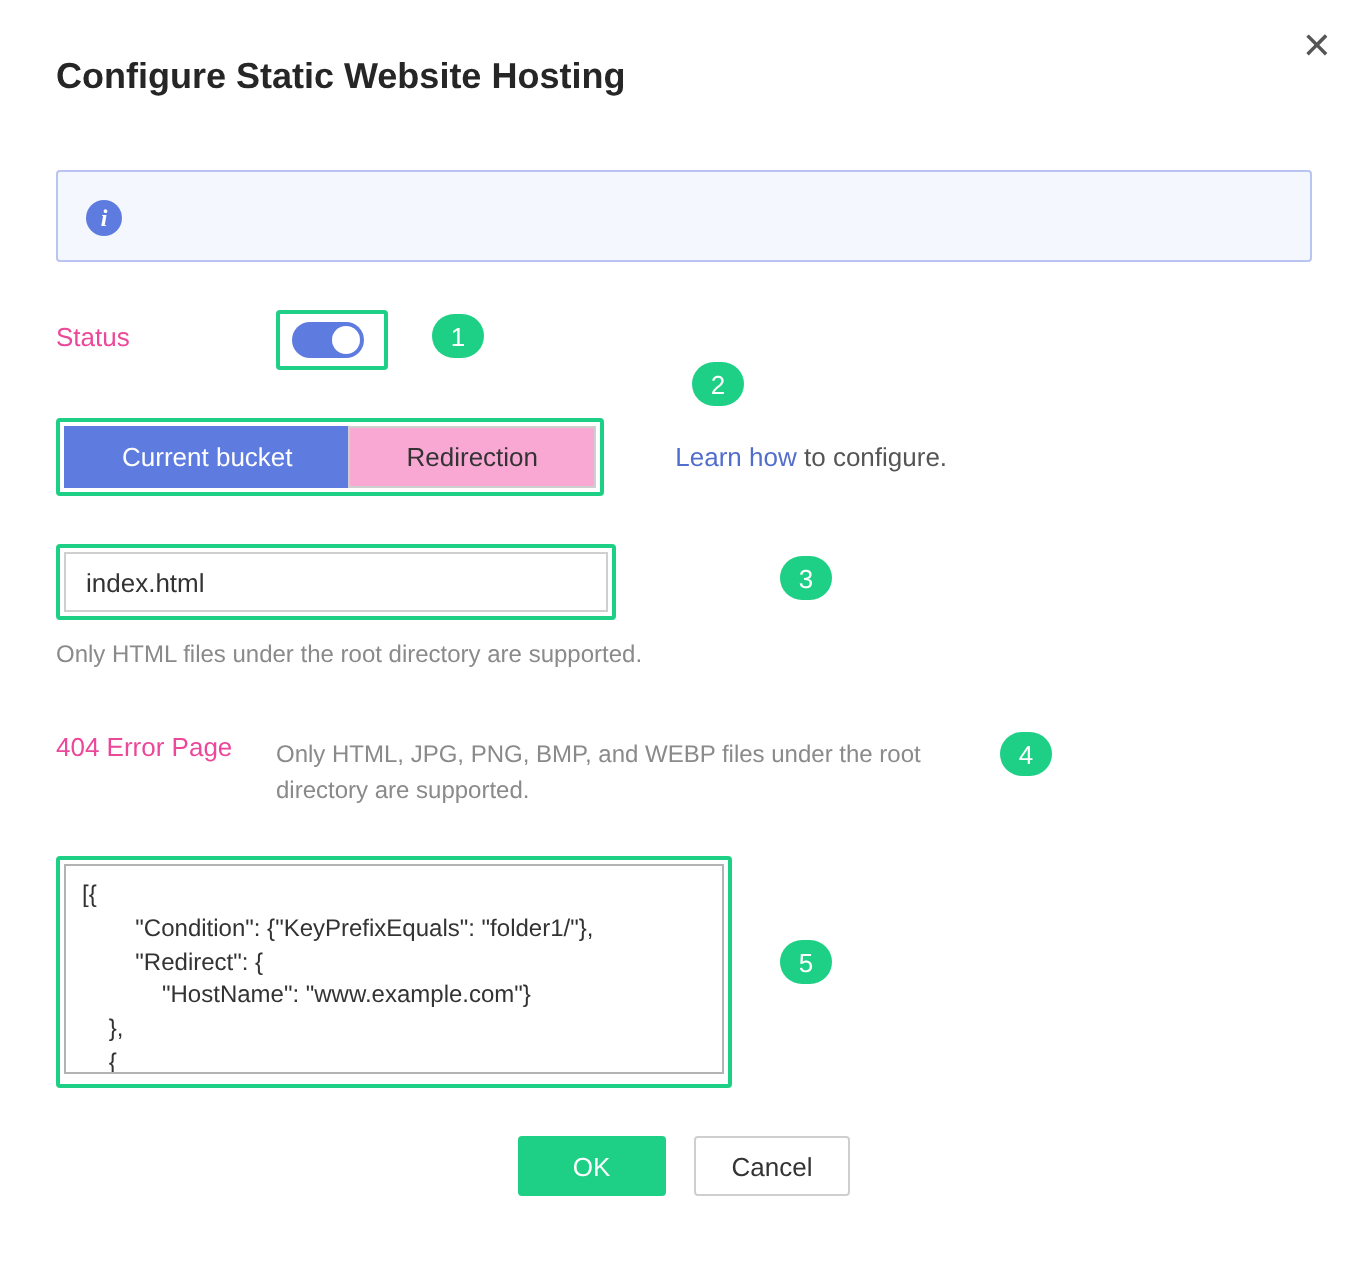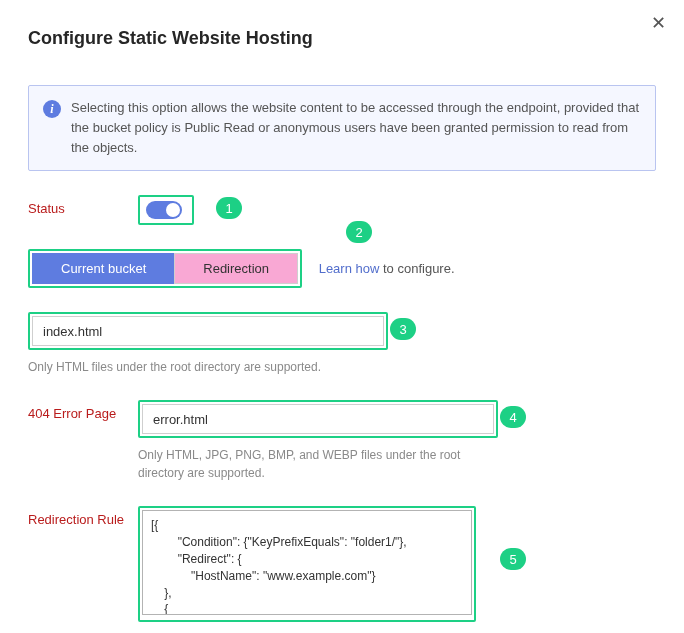--- a/index.html
+++ b/index.html
@@ -57,21 +57,21 @@
       justify-content: center;
       margin-top: 2px;
     }
     .form-row {
       display: flex;
       margin-bottom: 24px;
       align-items: flex-start;
     }
     .form-label {
       flex: 0 0 110px;
-      color: #b91c1c;
+      color: #ec4899;
       padding-top: 6px;
     }
     .form-field {
       flex: 1;
       position: relative;
     }
     .helper {
       color: #8a8a8a;
       font-size: 12px;
       margin-top: 8px;
@@ -122,35 +122,35 @@
       cursor: pointer;
       color: #333;
     }
     .seg button.active {
       background: #5e7ce0;
       color: #fff;
       border-color: #5e7ce0;
     }
     .seg button:first-child { border-right: none; }
     .learn-how {
-      margin-left: 13px;
+      margin-left: 32px;
       color: #526ecc;
       text-decoration: none;
       cursor: pointer;
     }
     .learn-how + span { color: #555; }
     
     .input-wrap {
       border: 2px solid #1dd085;
       border-radius: 2px;
       padding: 2px;
       display: inline-block;
     }
     .text-input {
-      width: 352px;
+      width: 272px;
       height: 30px;
       border: 1px solid #cfcfcf;
       padding: 0 10px;
       font-size: 13px;
       color: #333;
       outline: none;
     }
     .textarea-wrap {
       border: 2px solid #1dd085;
       border-radius: 2px;
@@ -213,21 +213,20 @@
   </style>
 </head>
 <body>
 
 <button class="close-btn">✕</button>
 
 <h1 class="title">Configure Static Website Hosting</h1>
 
 <div class="info-box">
   <div class="info-icon">i</div>
-  <div>Selecting this option allows the website content to be accessed through the endpoint, provided that the bucket policy is Public Read or anonymous users have been granted permission to read from the objects.</div>
 </div>
 
 <div class="form-row">
   <div class="form-label">Status</div>
   <div class="form-field">
     <span class="toggle-wrap">
       <div class="toggle"></div>
     </span>
     <div class="badge" style="left:78px; top:2px;">1</div>
   </div>
@@ -252,30 +251,26 @@
       <input class="text-input" type="text" value="index.html" style="">
     </span>
     <div class="badge" style="left:362px; top:6px;">3</div>
     <div class="helper">Only HTML files under the root directory are supported.</div>
   </div>
 </div>
 
 <div class="form-row">
   <div class="form-label">404 Error Page</div>
   <div class="form-field">
-    <span class="input-wrap">
-      <input class="text-input" type="text" value="error.html" style="">
-    </span>
     <div class="badge" style="left:362px; top:6px;">4</div>
     <div class="helper" style="max-width:340px;">Only HTML, JPG, PNG, BMP, and WEBP files under the root directory are supported.</div>
   </div>
 </div>
 
 <div class="form-row">
-  <div class="form-label">Redirection Rule</div>
   <div class="form-field">
     <span class="textarea-wrap">
       <textarea class="textarea" style="">[{
         "Condition": {"KeyPrefixEquals": "folder1/"},
         "Redirect": {
             "HostName": "www.example.com"}
     },
     {
         "Condition": {"KeyPrefixEquals": "folder2/"}</textarea>
     </span>

